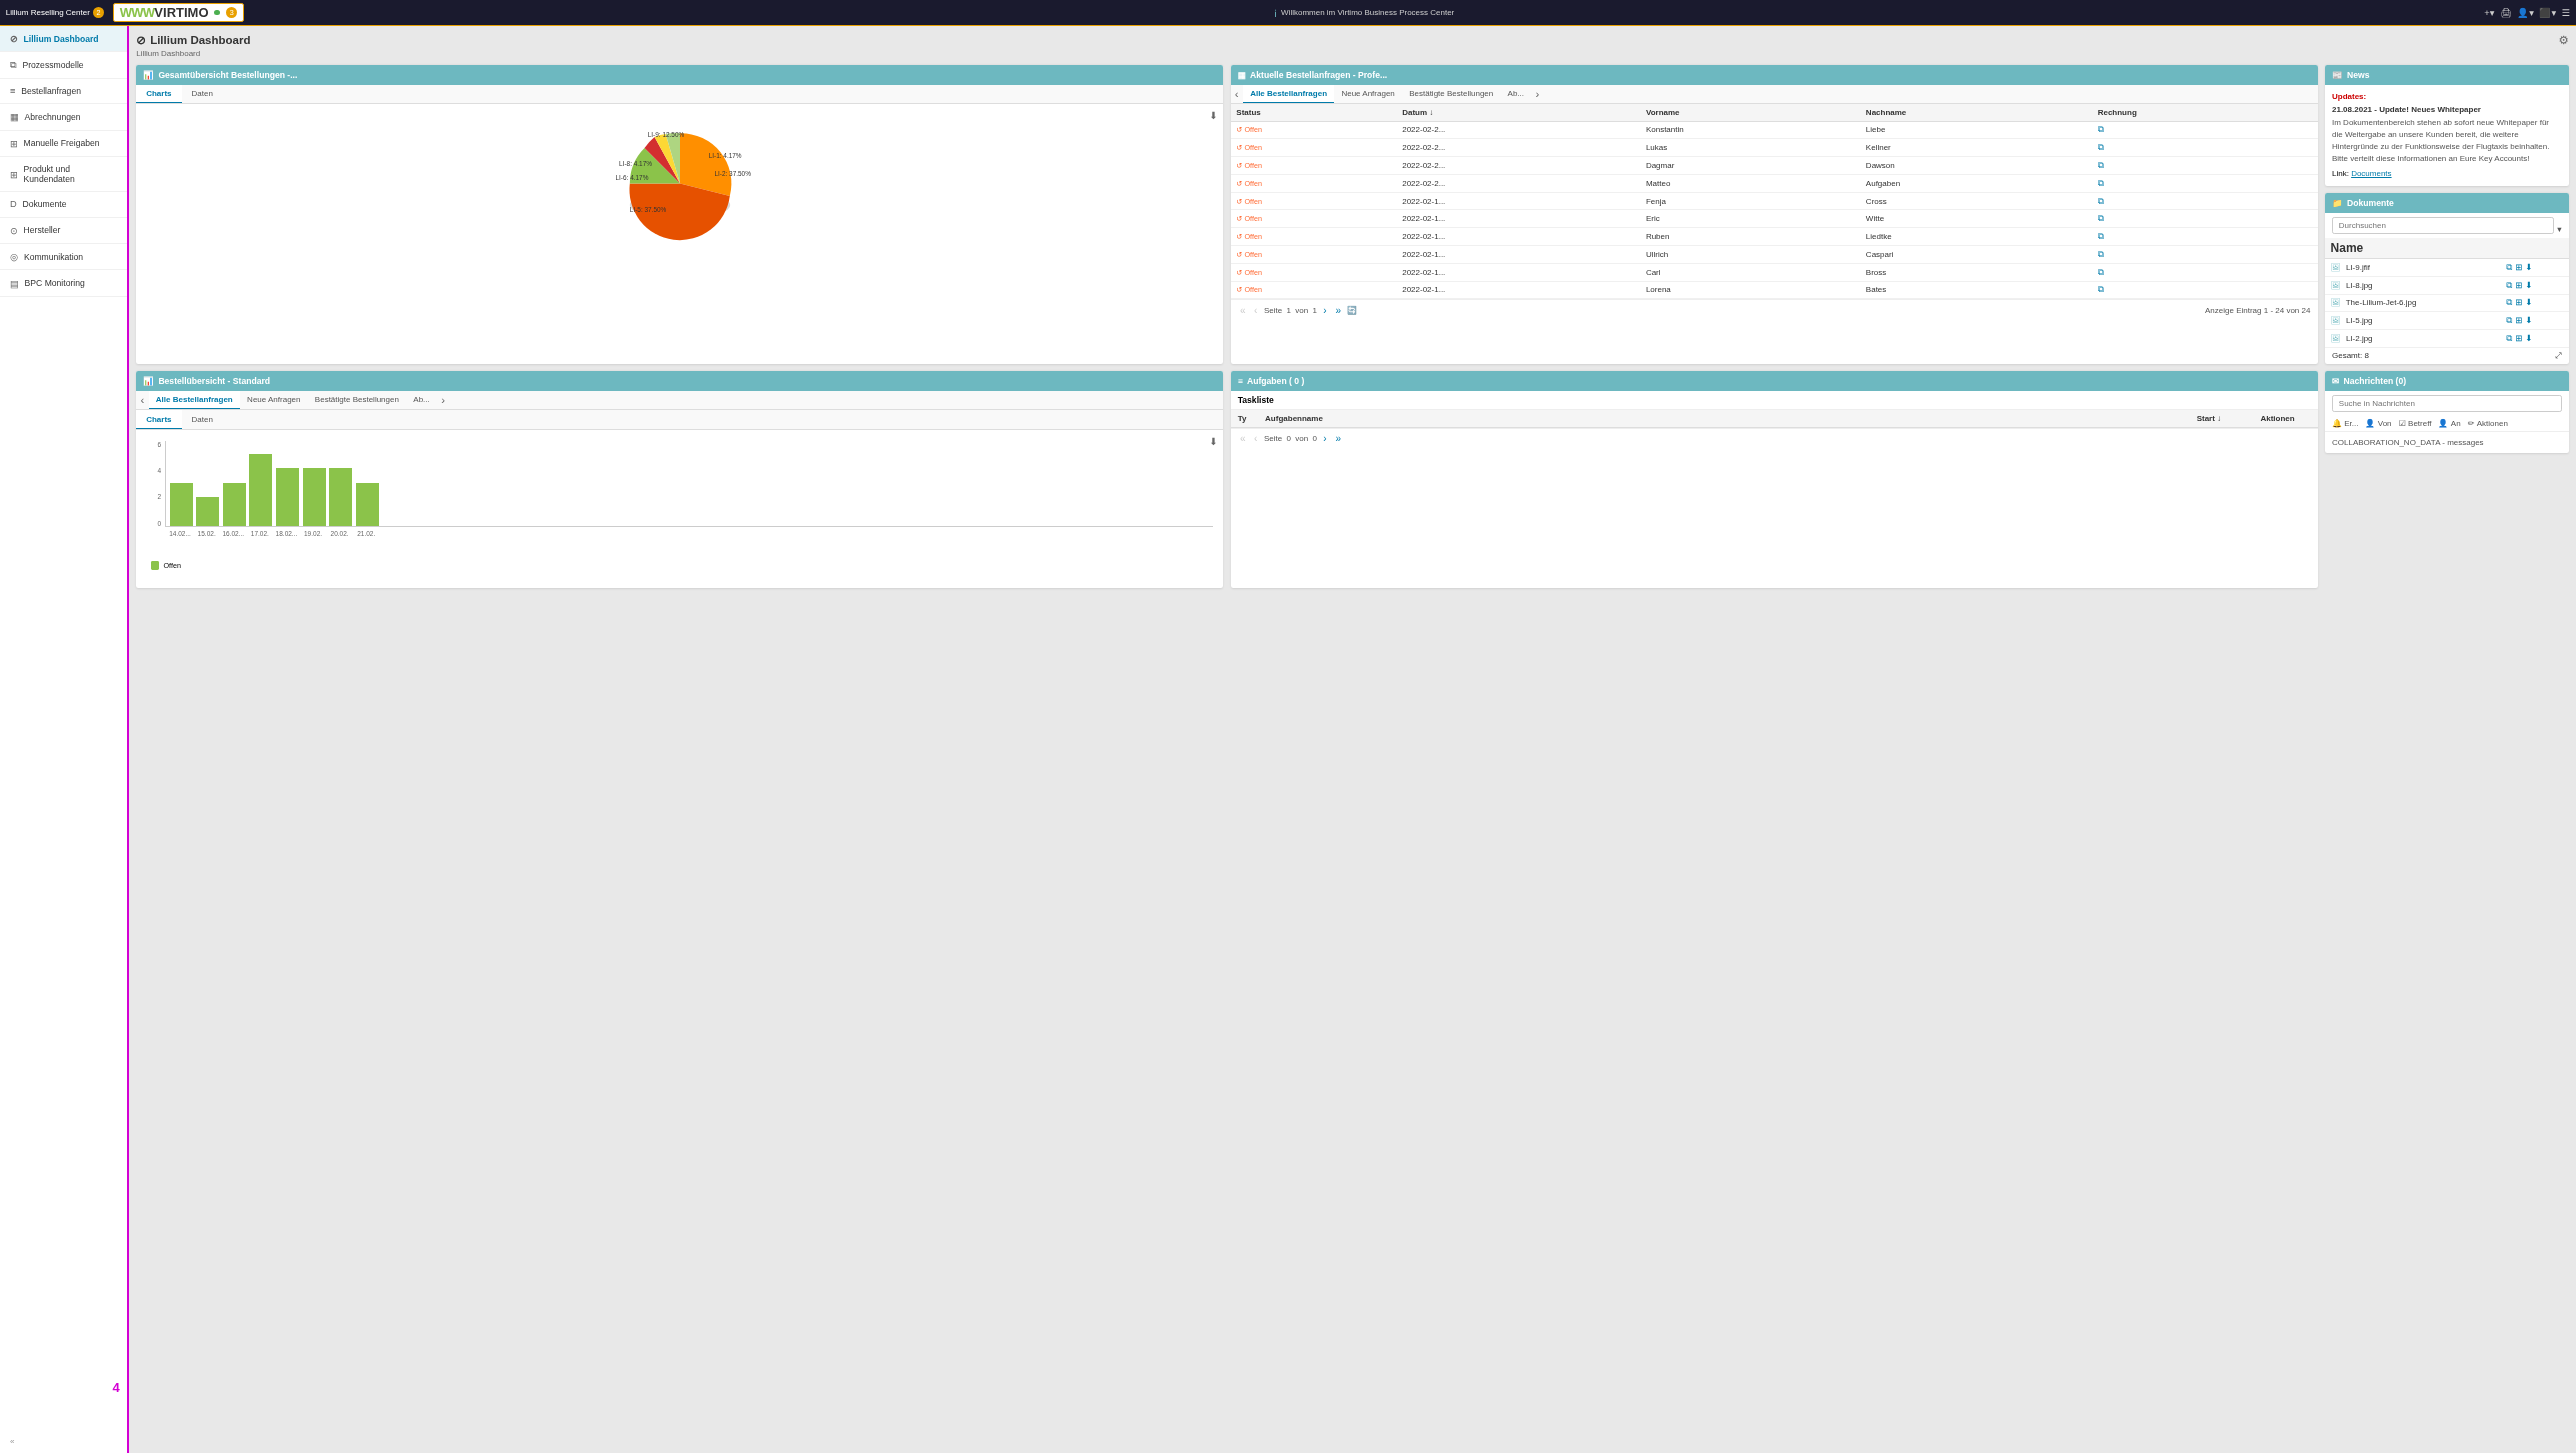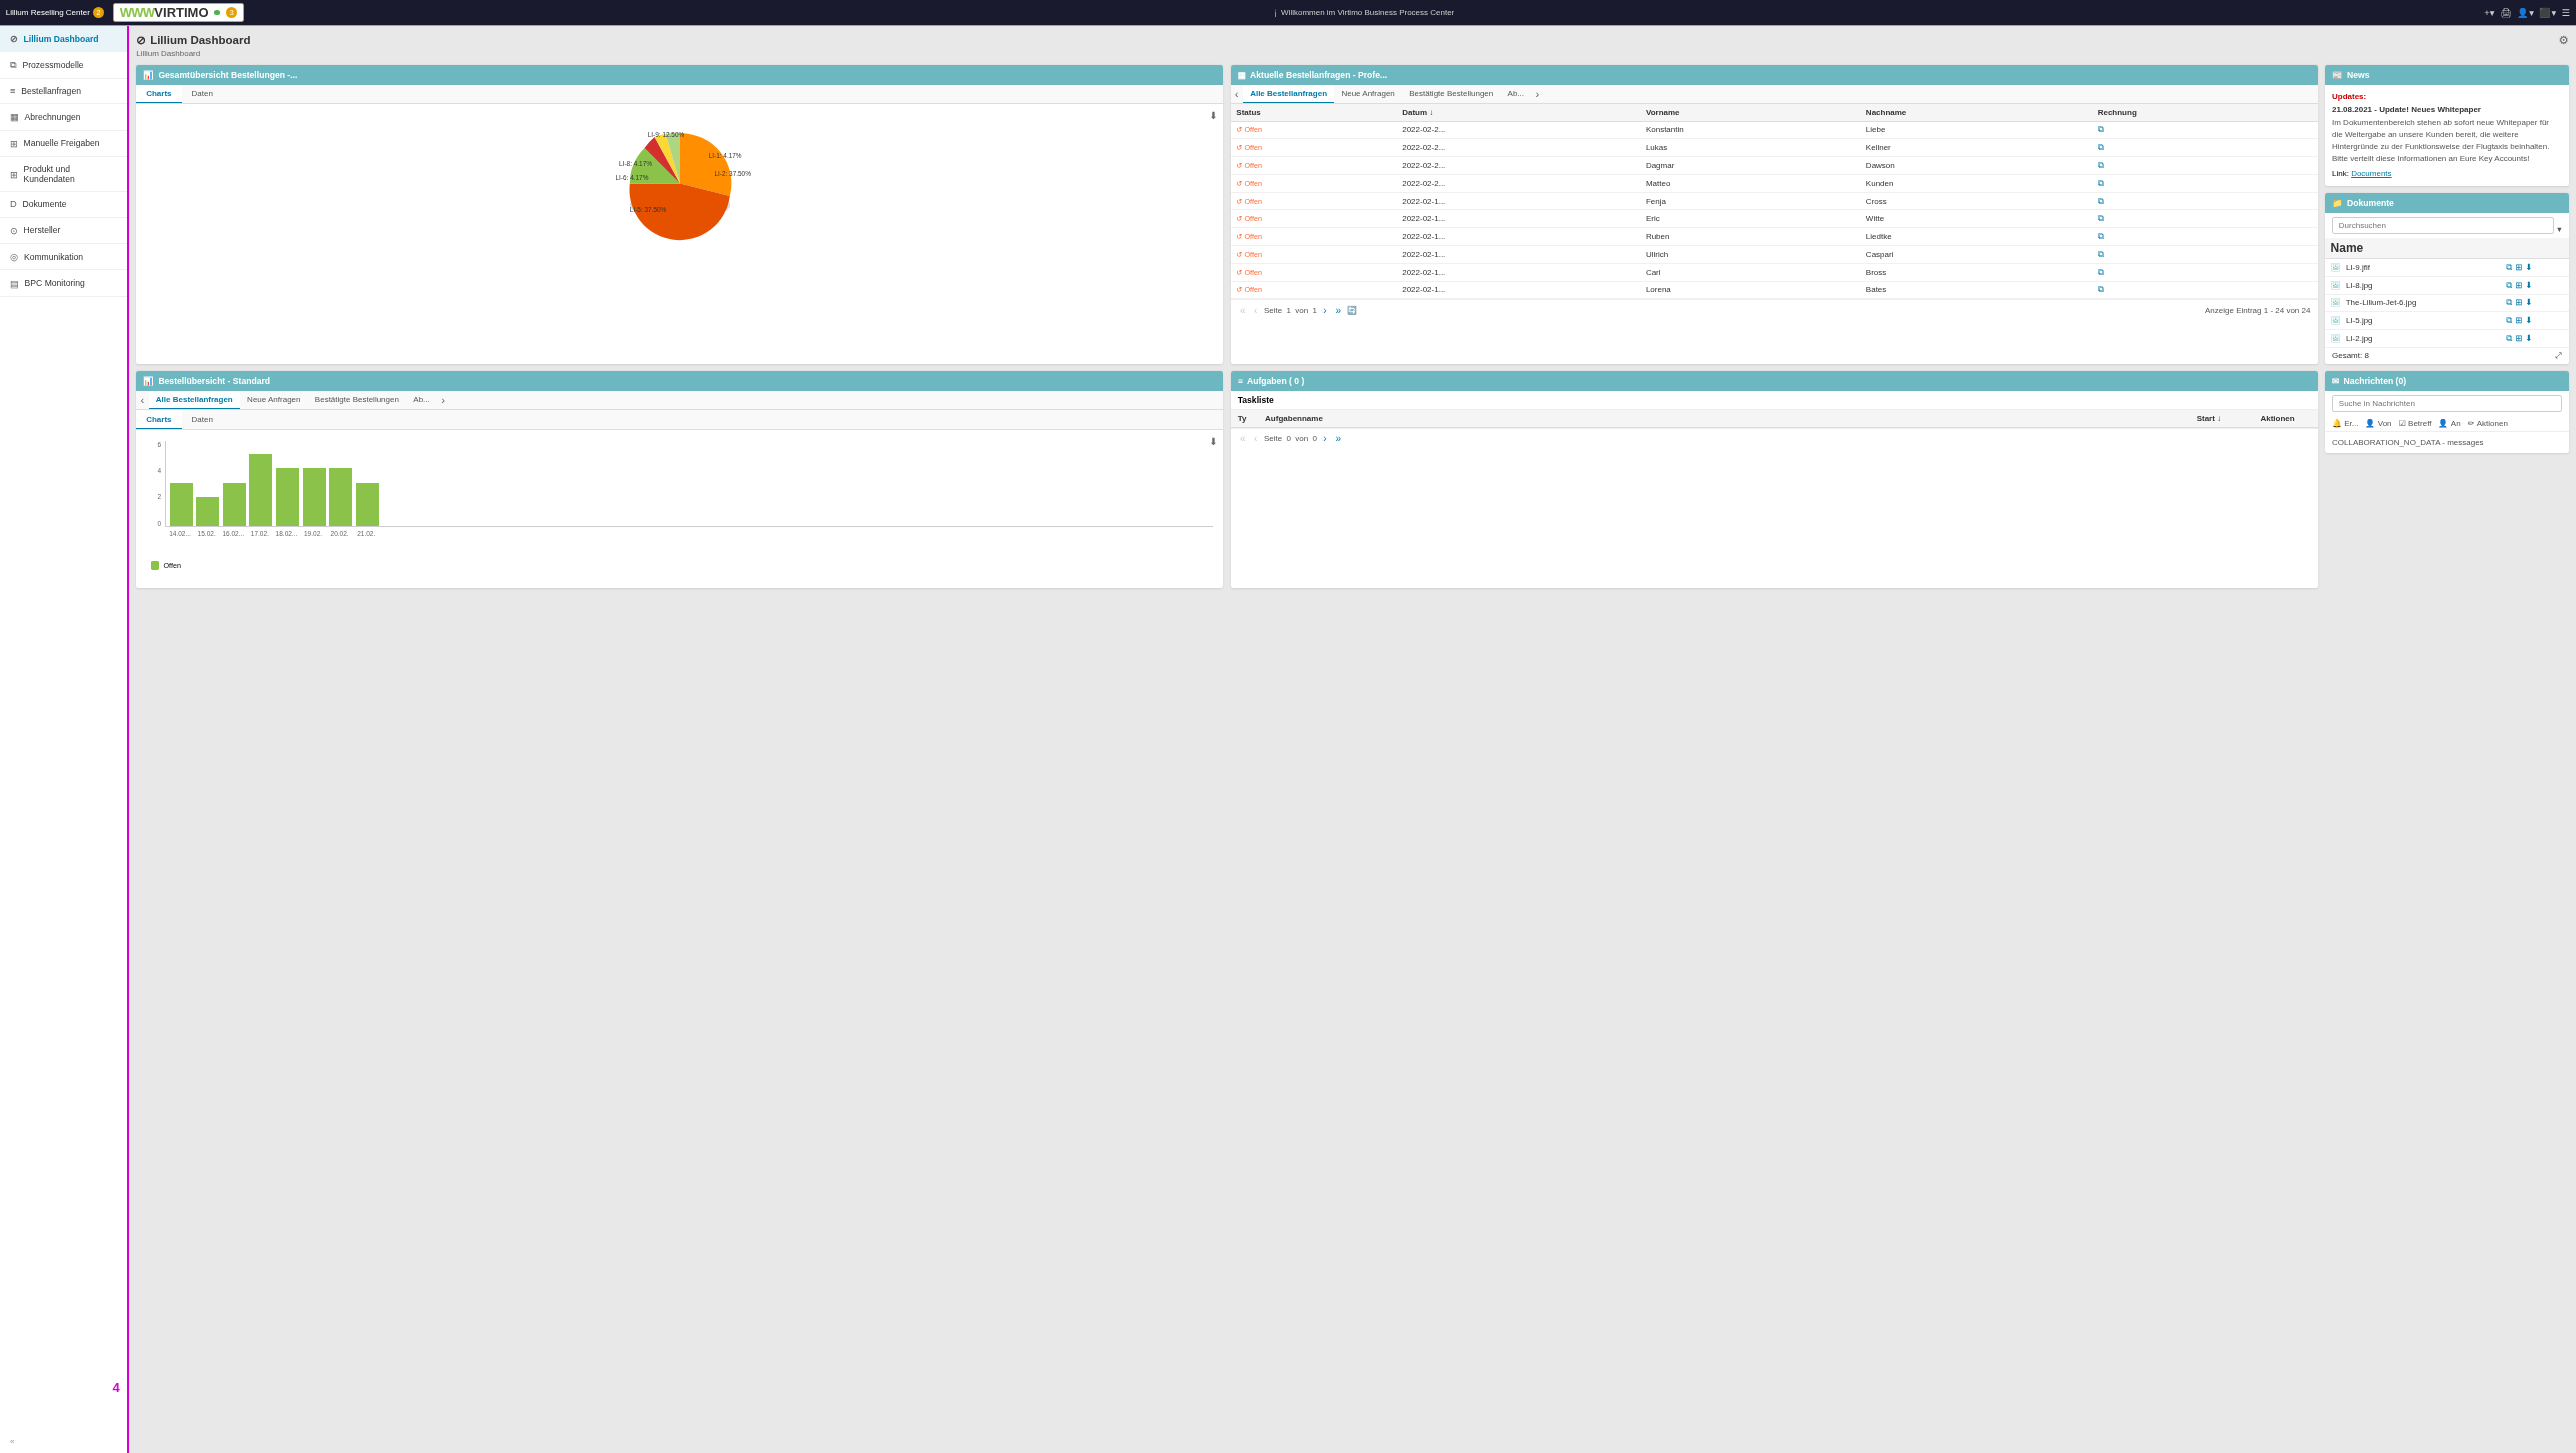--- a/index.html
+++ b/index.html
@@ -334,21 +334,21 @@
     </tr>
               <tr>
       <td>
         <span class="status-offen">
           <span style="color:#ff6b35;">↺</span>
           Offen
         </span>
       </td>
       <td>2022-02-2...</td>
       <td>Matteo</td>
-      <td>Kunden</td>
+      <td>Aufgaben</td>
       <td>
         <span class="table-action">⧉</span>
       </td>
     </tr>
               <tr>
       <td>
         <span class="status-offen">
           <span style="color:#ff6b35;">↺</span>
           Offen
         </span>

